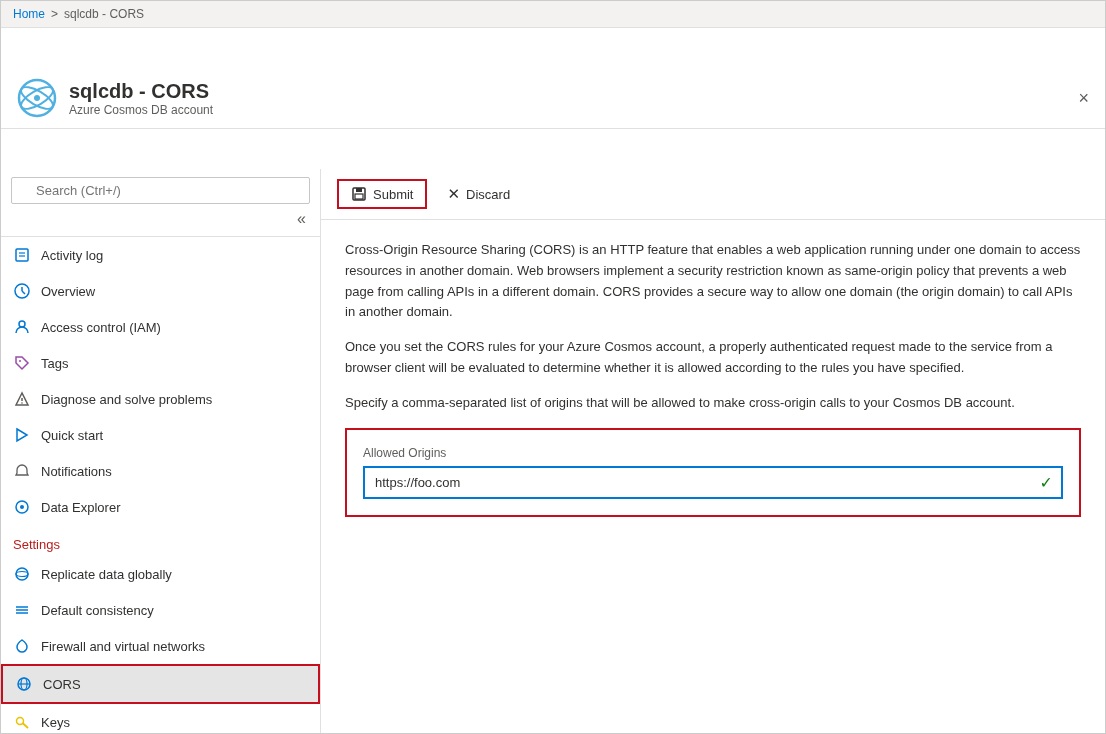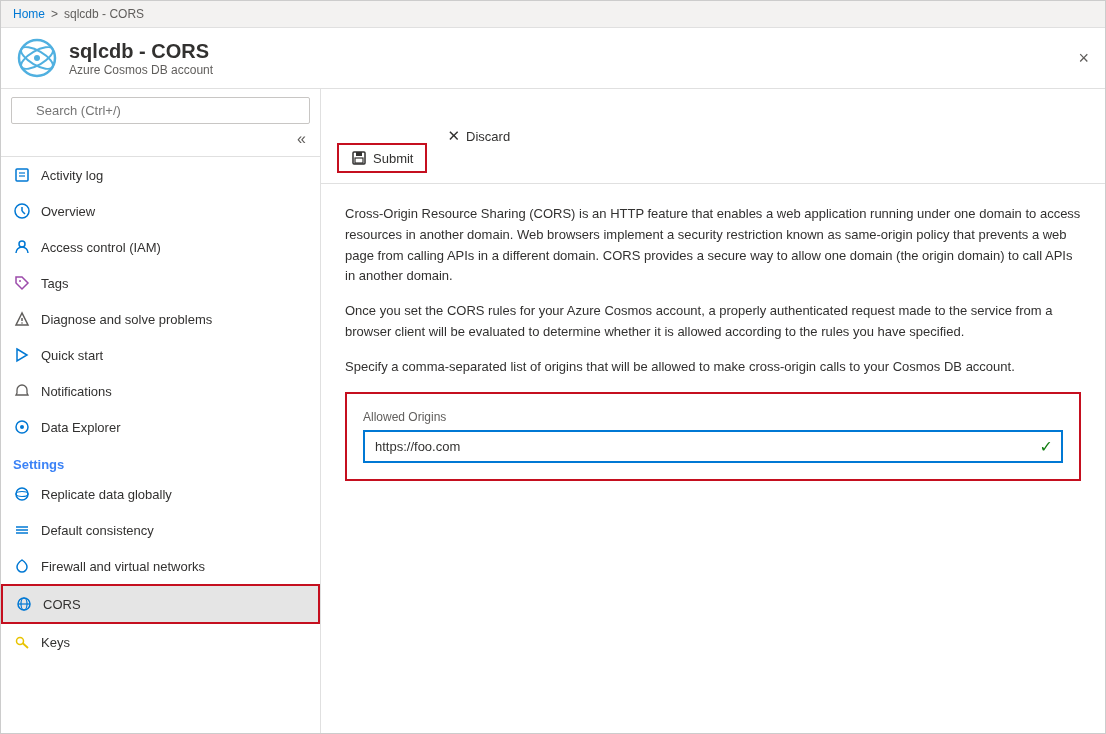--- a/index.html
+++ b/index.html
@@ -1,18 +1,18 @@
 <!DOCTYPE html>
 <html><head>
   <meta charset="utf-8">
   <style>
     * { box-sizing: border-box; margin: 0; padding: 0; }
     body { font-family: 'Segoe UI', Arial, sans-serif; font-size: 13px; color: #333; background: #f3f2f1; height: 734px; width: 1106px; overflow: hidden; }
 
-    .window { width: 1106px; height: 734px; background: #fff; display: flex; flex-direction: column; border: 1px solid #ccc; }
+    .window { width: 1106px; height: 734px; background: #fff; display: flex; flex-direction: column; border: 1px solid #ccc; gap: 40px; }
 
     
     .breadcrumb { background: #f3f2f1; padding: 6px 12px; font-size: 12px; color: #0078d4; display: flex; align-items: center; gap: 6px; border-bottom: 1px solid #e0e0e0; }
     .breadcrumb span { color: #605e5c; }
 
     
     .header { display: flex; align-items: center; padding: 10px 16px; background: #fff; border-bottom: 1px solid #e0e0e0; position: relative; }
     .header-icon { width: 40px; height: 40px; margin-right: 12px; }
     .header-icon svg { width: 40px; height: 40px; }
     .header-title { font-size: 20px; font-weight: 600; color: #323130; }
@@ -26,30 +26,30 @@
     .sidebar { width: 320px; background: #fff; border-right: 1px solid #e0e0e0; display: flex; flex-direction: column; overflow: hidden; flex-shrink: 0; }
     .search-icon-wrap { position: absolute; left: 18px; color: #605e5c; font-size: 13px; }
     .collapse-btn { margin-left: auto; background: none; border: none; cursor: pointer; font-size: 16px; color: #605e5c; padding: 0 4px; flex-shrink: 0; }
 
     .sidebar-scroll { overflow-y: auto; flex: 1; }
 
     .nav-item { display: flex; align-items: center; padding: 9px 12px; cursor: pointer; gap: 10px; }
     .nav-item-icon { width: 18px; height: 18px; display: flex; align-items: center; justify-content: center; flex-shrink: 0; }
     .nav-item-label { font-size: 13px; color: #323130; }
 
-    .section-header { padding: 12px 12px 4px 12px; font-size: 13px; font-weight: 700; color: #3b82f6; }
+    .section-header { padding: 12px 12px 4px 12px; font-size: 13px; font-weight: 400; color: #b91c1c; }
 
     .cors-item { background: #eff6fc; border: 2px solid #c50f1f; }
 
     
     .content { flex: 1; background: #fff; padding: 0; overflow-y: auto; display: flex; flex-direction: column; }
 
     
     .toolbar { display: flex; align-items: center; padding: 10px 16px; gap: 8px; border-bottom: 1px solid #e0e0e0; }
-    .btn-submit { display: flex; align-items: center; gap: 6px; padding: 5px 12px; border: 2px solid #c50f1f; background: #fff; cursor: pointer; font-size: 13px; font-weight: 500; color: #323130; margin-top: 44px; }
+    .btn-submit { display: flex; align-items: center; gap: 6px; padding: 5px 12px; border: 2px solid #c50f1f; background: #fff; cursor: pointer; font-size: 13px; font-weight: 500; color: #323130; }
     .btn-discard { display: flex; align-items: center; gap: 6px; padding: 5px 12px; border: none; background: none; cursor: pointer; font-size: 13px; color: #323130; }
 
     
     .content-body { padding: 20px 24px; flex: 1; }
     .description { font-size: 13px; line-height: 1.6; color: #323130; margin-bottom: 14px; }
 
     .cors-section { border: 2px solid #c50f1f; padding: 16px; margin-top: 10px; }
     .field-label { font-size: 12px; color: #605e5c; margin-bottom: 6px; }
     .origin-input-wrap { position: relative; border-radius: 7px; }
     .origin-input { width: 100%; border: 2px solid #0078d4; padding: 7px 32px 7px 10px; font-size: 13px; outline: none; color: #323130; }

